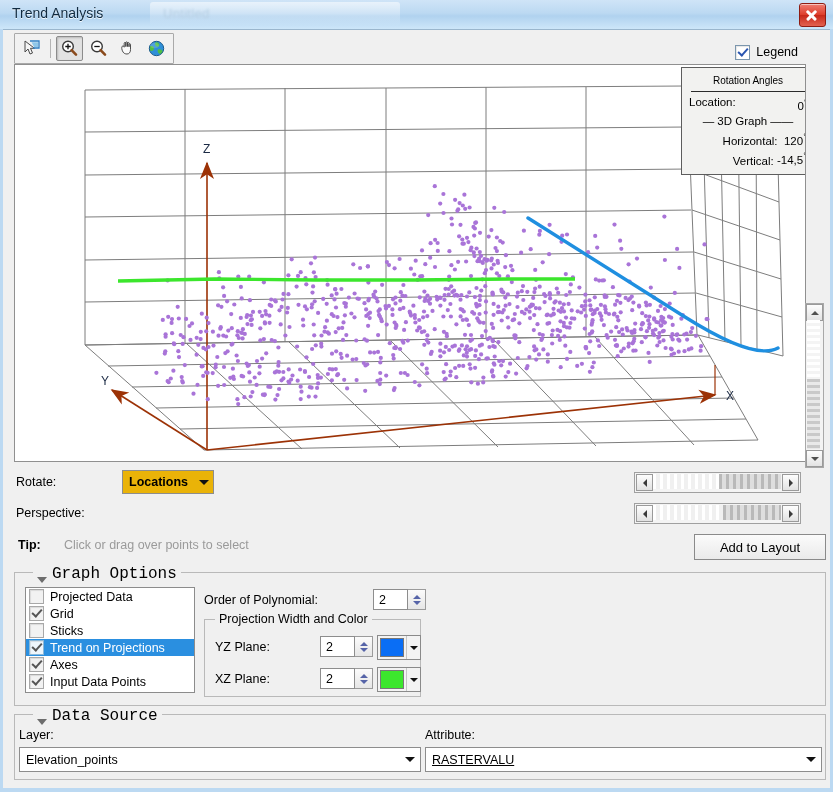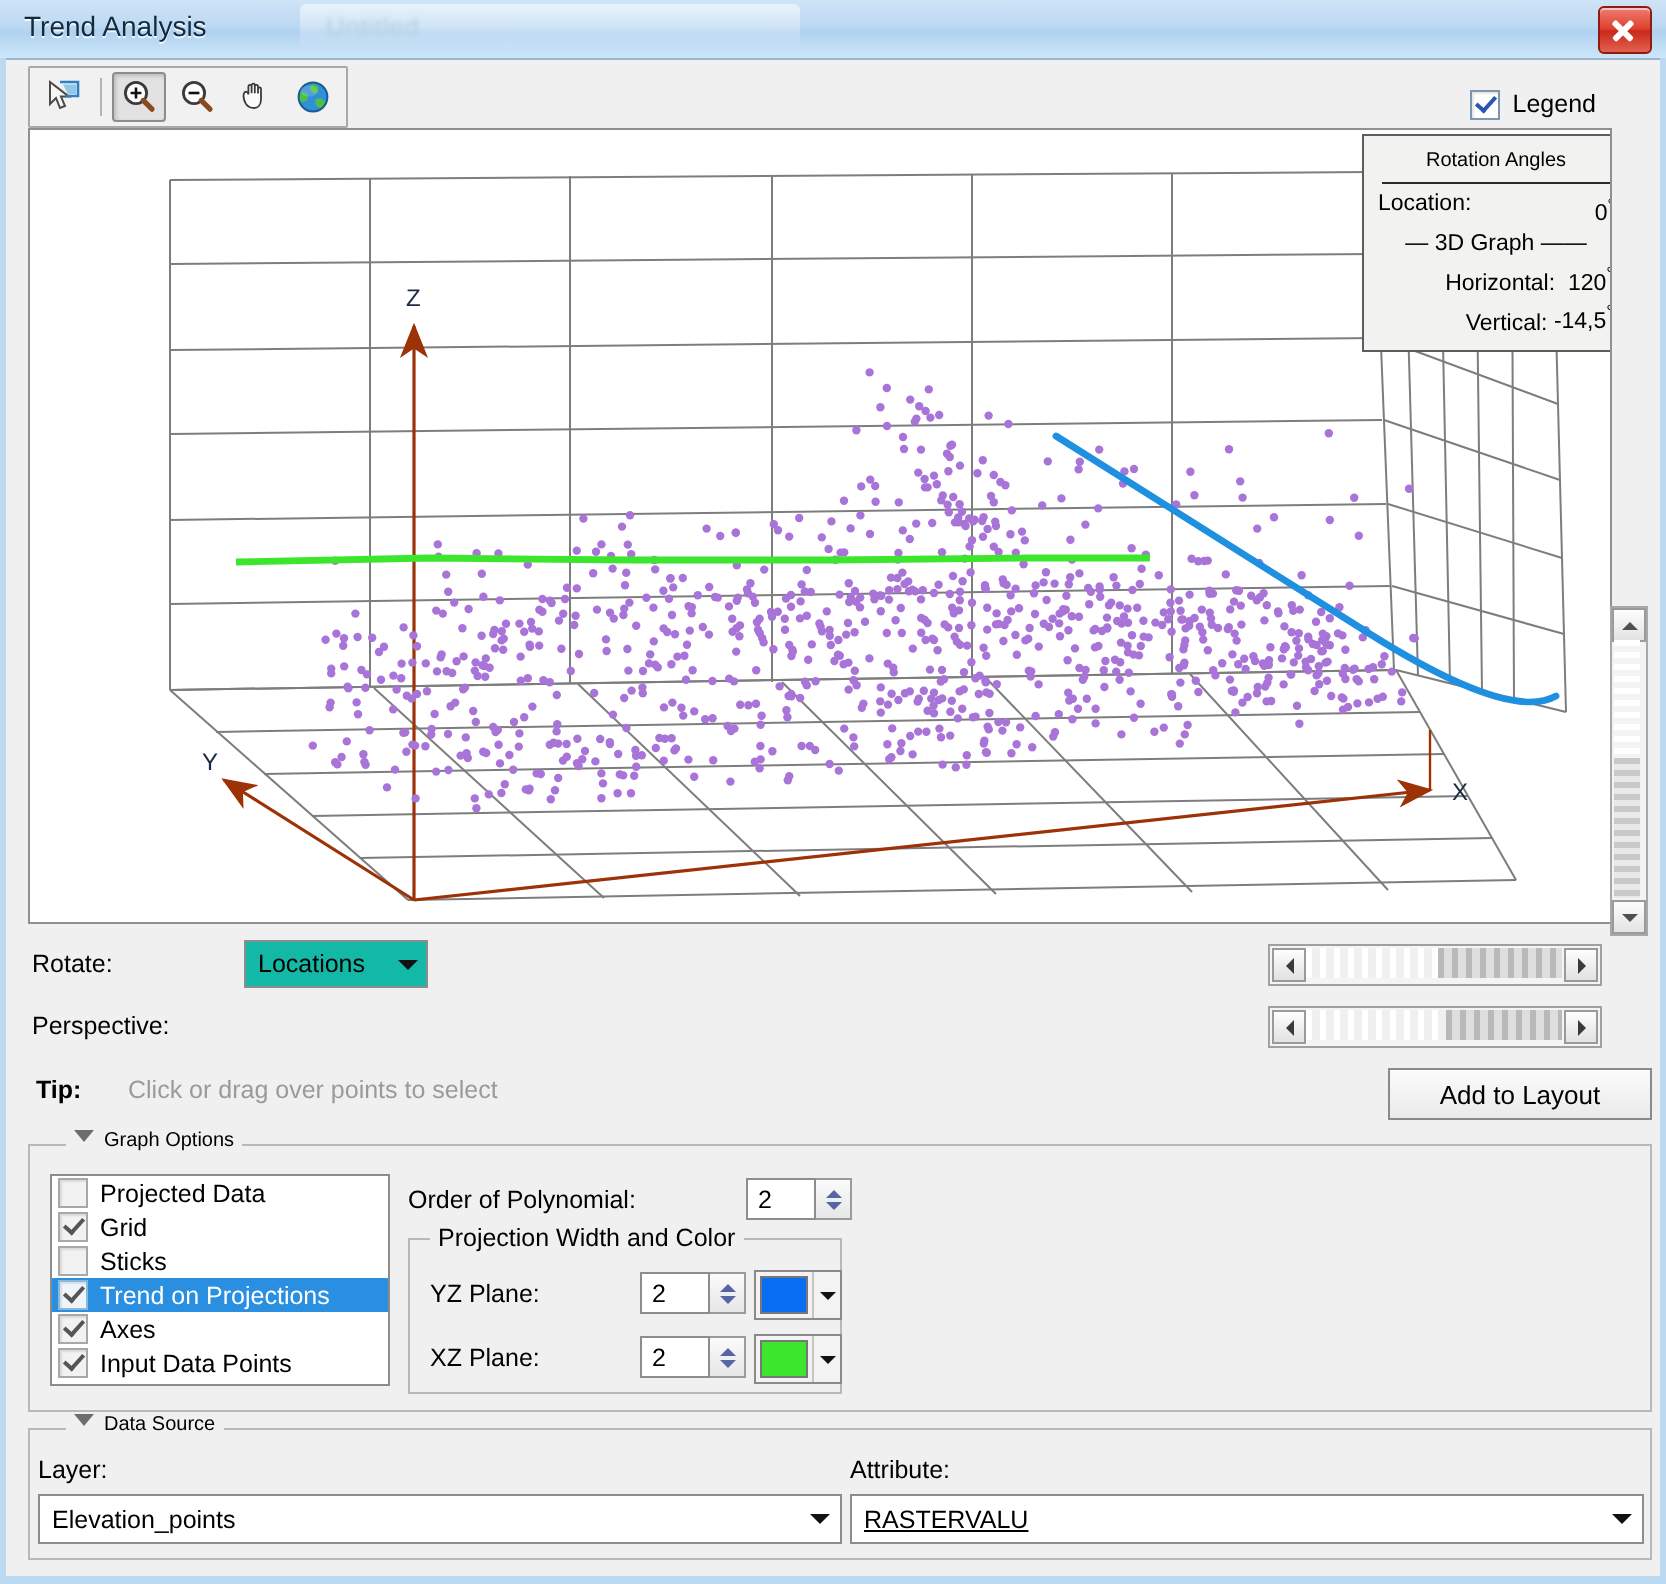--- a/index.html
+++ b/index.html
@@ -110,21 +110,21 @@
   .arr-up{width:0;height:0;border-left:4px solid transparent;border-right:4px solid transparent;border-bottom:4px solid #50504f;}
   .arr-dn{width:0;height:0;border-left:4px solid transparent;border-right:4px solid transparent;border-top:4px solid #50504f;}
   .arr-l{width:0;height:0;border-top:4px solid transparent;border-bottom:4px solid transparent;border-right:4px solid #3a3a3a;}
   .arr-r{width:0;height:0;border-top:4px solid transparent;border-bottom:4px solid transparent;border-left:4px solid #3a3a3a;}
 
   
   .lbl-rotate{position:absolute;left:16px;top:475px;font-size:12.5px;}
   .lbl-persp{position:absolute;left:16px;top:506px;font-size:12.5px;}
   .combo-rotate{
     position:absolute;left:122px;top:470px;width:90px;height:22px;
-    border:1px solid #8d8d8d;background:#14b8a6;display:flex;align-items:center;cursor:pointer;
+    border:1px solid #8d8d8d;background:#eab308;display:flex;align-items:center;cursor:pointer;font-weight:bold;
   }
   .combo-rotate .val{padding-left:6px;font-size:12.5px;flex:1;}
   .combo-rotate .dd{width:18px;display:flex;align-items:center;justify-content:center;}
   .caret{width:0;height:0;border-left:5px solid transparent;border-right:5px solid transparent;border-top:5px solid #111;}
 
   .hscroll{
     position:absolute;width:165px;height:19px;background:#f4f4f4;
     border:1px solid #a0a0a0;left:634px;
   }
   .hscroll.r1{top:472px;}
@@ -146,21 +146,21 @@
     position:absolute;left:694px;top:534px;width:130px;height:24px;
     background:linear-gradient(to bottom,#fbfbfb,#eaeaea);
     border:1px solid #8a8a8a;font-size:13px;cursor:pointer;
     display:flex;align-items:center;justify-content:center;
   }
 
   
   .group{position:absolute;border:1px solid #b9b9b9;}
   .group > .gtitle{
     position:absolute;top:-8px;left:18px;background:#f0f0f0;padding:0 4px;
-    font-size:10px;display:flex;align-items:flex-start;gap:5px;
+    font-size:16px;display:flex;align-items:flex-end;gap:5px;font-family:Liberation Mono, monospace;
   }
   .tri{width:0;height:0;border-left:5px solid transparent;border-right:5px solid transparent;
     border-top:6px solid #6d6d6d;cursor:pointer;}
 
   .grp-graph{left:14px;top:572px;width:810px;height:132px;}
   .grp-data{left:14px;top:714px;width:810px;height:64px;}
 
   .listbox{
     position:absolute;left:10px;top:14px;width:168px;height:104px;
     border:1px solid #8c8c8c;background:#fff;overflow:hidden;

